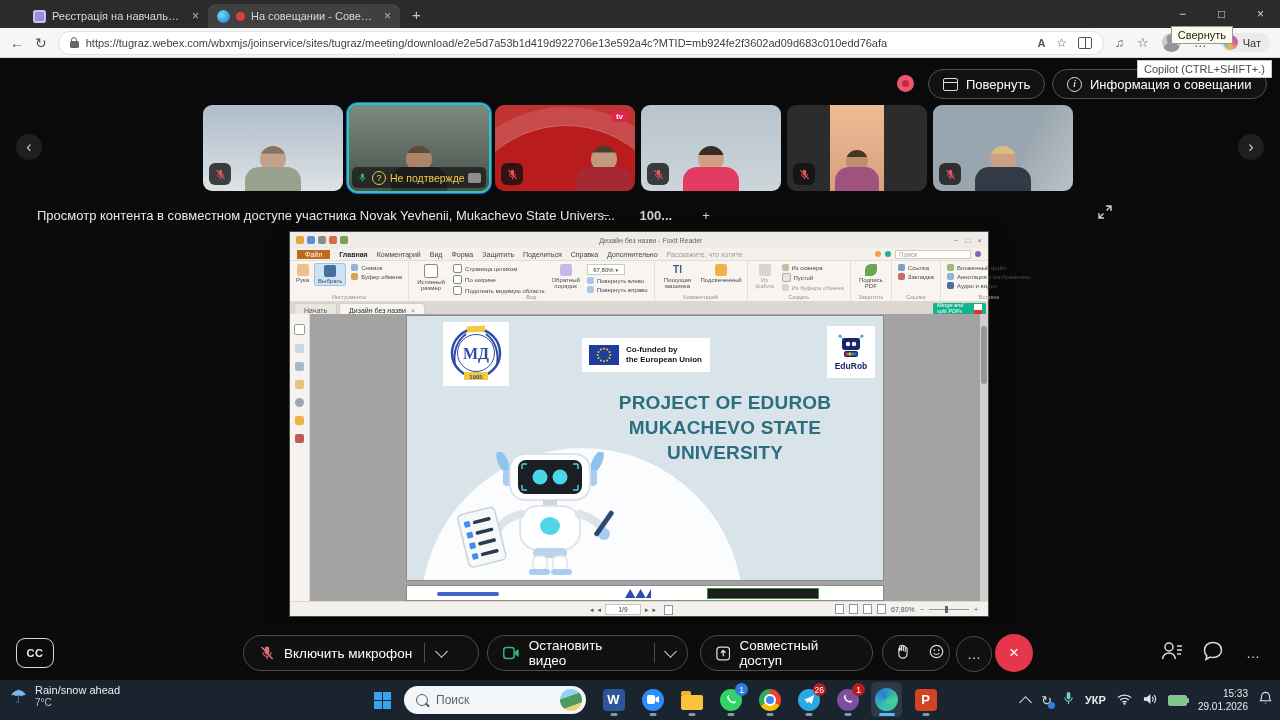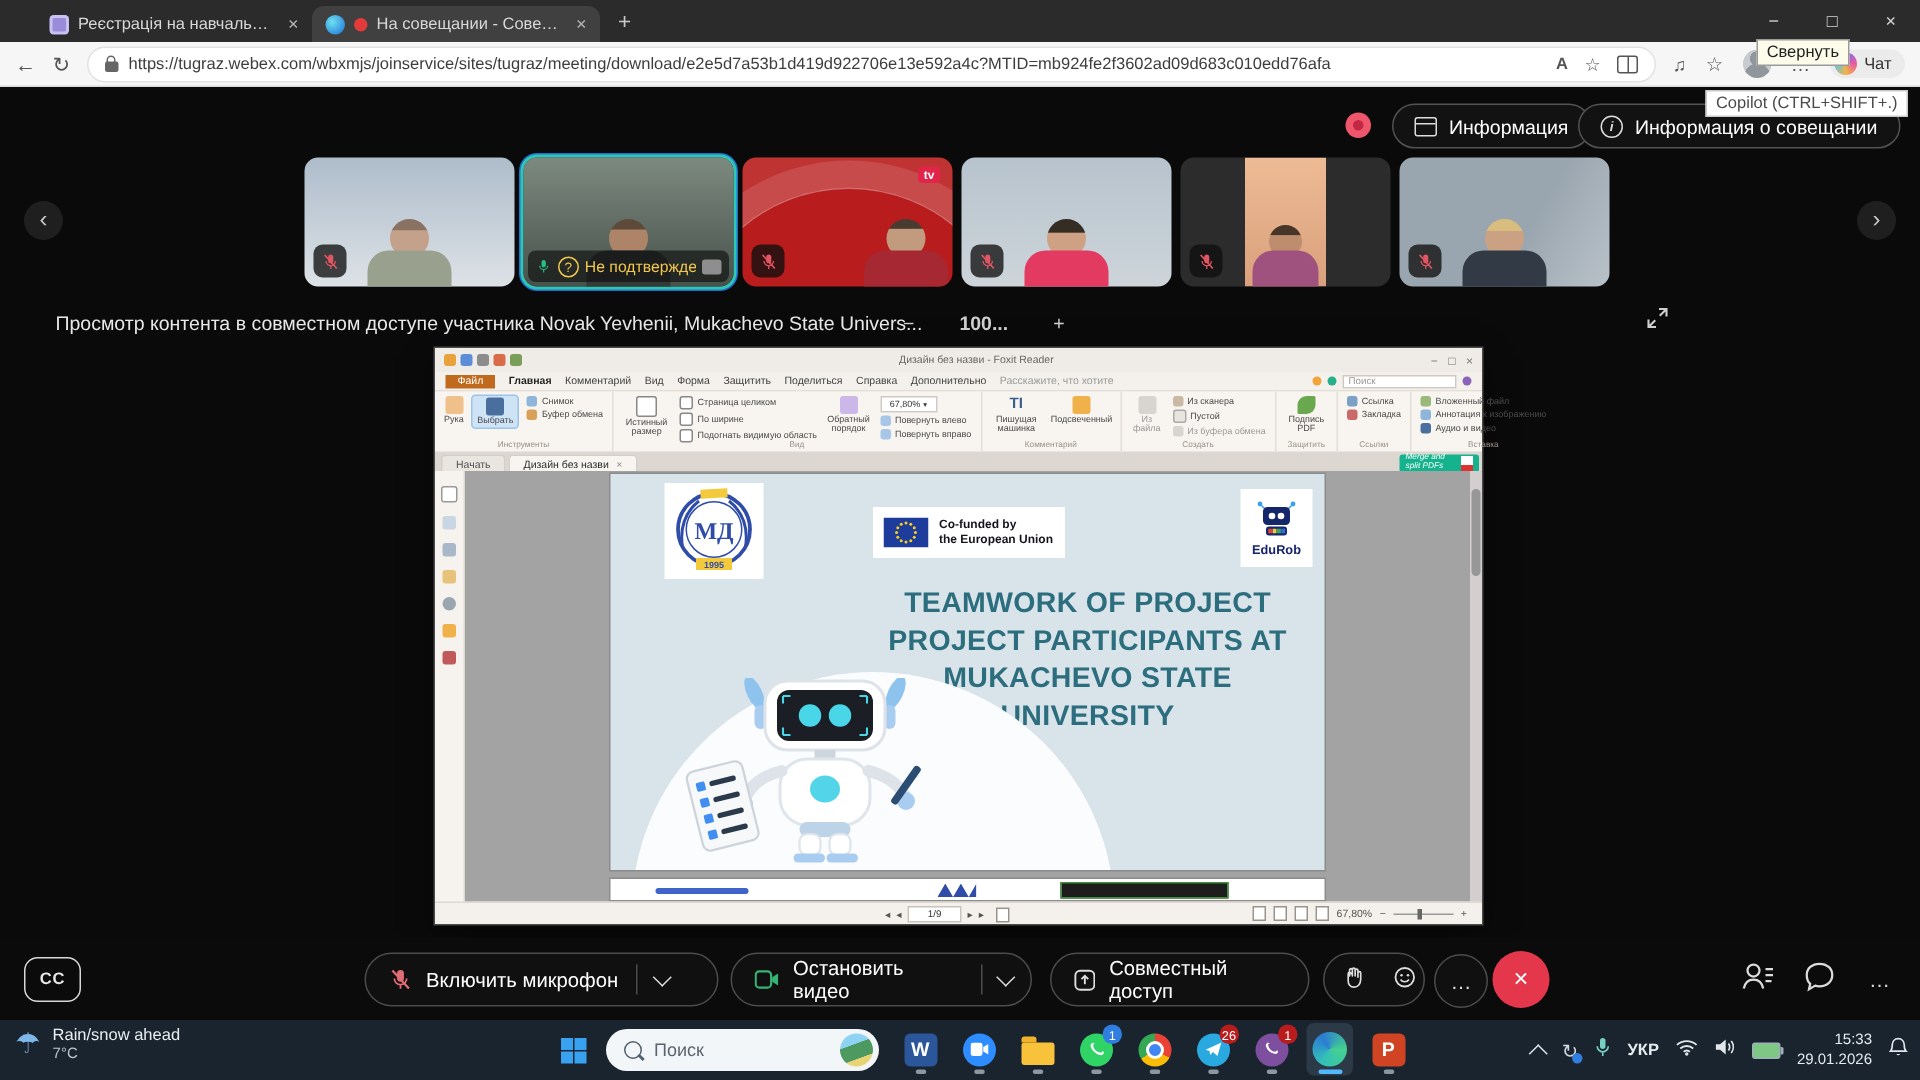--- a/index.html
+++ b/index.html
@@ -223,21 +223,21 @@
     </div>
   </div>
 
   <div class="tt" id="tt-min">Свернуть</div>
   <div class="tt" id="tt-cop">Copilot (CTRL+SHIFT+.)</div>
 
   <div class="webex">
     <div class="rec"></div>
     <div class="wx-btn" id="btn-layout" style="left:928px">
       <span class="ic-grid"></span>
-      <span>Информация</span>
+      <span>Повернуть</span>
     </div>
     <div class="wx-btn" id="btn-info" style="left:1052px">
       <span class="ic-info">i</span>
       <span>Информация о совещании</span>
     </div>
 
     <div class="snav" style="left:16px">‹</div>
     <div class="snav" style="left:1238px">›</div>
     <div class="thumbs">
 
@@ -591,22 +591,21 @@
                   <circle cx="17" cy="11" r="2.2" fill="#fff"></circle>
                 <rect x="7" y="18" width="14" height="6" rx="2" fill="#16266b"></rect>
                 <rect x="8.5" y="19.5" width="2.6" height="3" fill="#e04438"></rect>
                   <rect x="11.4" y="19.5" width="2.6" height="3" fill="#f4c73f"></rect>
                   <rect x="14.3" y="19.5" width="2.6" height="3" fill="#3fa55a"></rect>
                   <rect x="17.2" y="19.5" width="2.6" height="3" fill="#2f6fd8"></rect>
               </svg>
               <span class="lbl">EduRob</span>
             </div>
             <div class="stitle">
-              <div>TEAMWORK OF PROJECT</div>
-              <div>PROJECT PARTICIPANTS AT</div>
+              <div>PROJECT OF EDUROB</div>
               <div>MUKACHEVO STATE</div>
               <div>UNIVERSITY</div>
             </div>
             <div class="circle"></div>
             <svg width="190" height="128" viewBox="0 0 190 128" style="position:absolute;left:48px;top:136px">
               <ellipse cx="48" cy="10" rx="5" ry="12" fill="#8ec3ee" transform="rotate(-25 48 10)"></ellipse>
               <ellipse cx="142" cy="10" rx="5" ry="12" fill="#8ec3ee" transform="rotate(25 142 10)"></ellipse>
               <rect x="48" y="18" width="8" height="16" rx="4" fill="#a9cdf0"></rect>
               <rect x="134" y="18" width="8" height="16" rx="4" fill="#a9cdf0"></rect>
               <rect x="55" y="2" width="80" height="46" rx="15" fill="#fff" stroke="#dde3e8" stroke-width="2"></rect>

